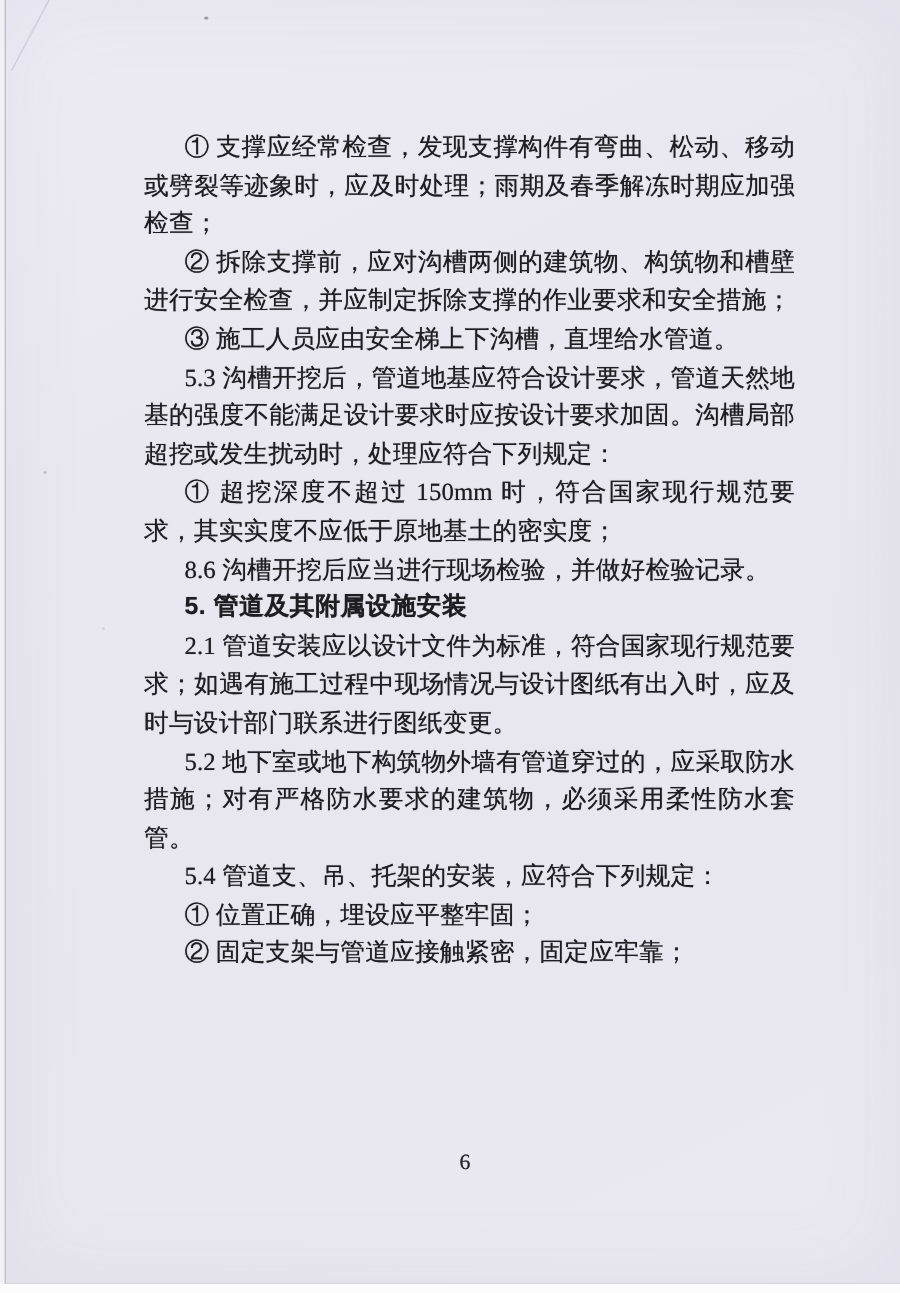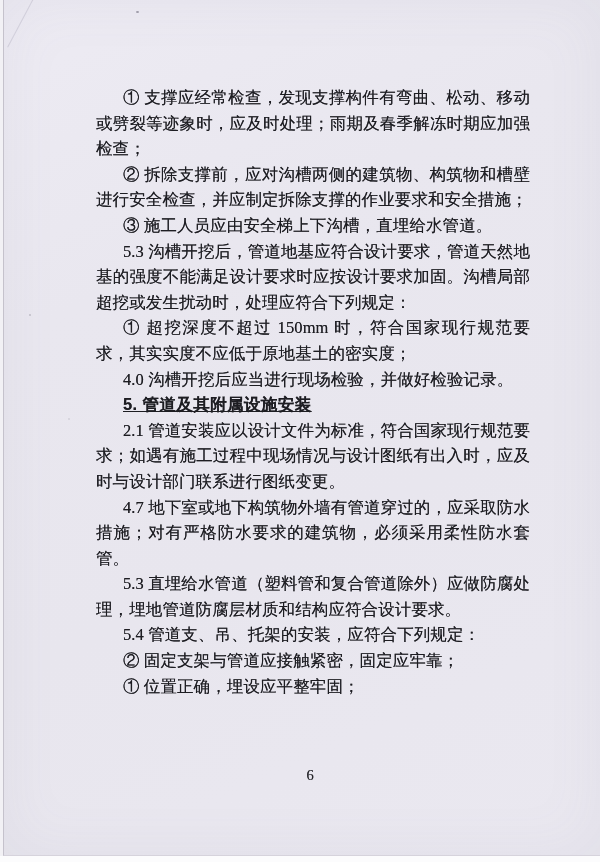--- a/index.html
+++ b/index.html
@@ -57,21 +57,20 @@
     text-align: justify;
     text-shadow: 0 0 0.5px rgba(35, 35, 42, 0.75);
   }
   .content p {
     text-indent: 27px;
   }
   .content p.heading {
     font-family: "Liberation Sans", "DejaVu Sans", sans-serif;
     font-weight: 700;
     letter-spacing: 0.4px;
-    text-decoration: underline;
   }
   .page-number {
     position: absolute;
     left: 0; top: 767px;
     width: 100%;
     padding-left: 16px;
     text-align: center;
     font-size: 14.5px;
     color: #26262b;
     text-shadow: 0 0 0.5px rgba(35, 35, 42, 0.7);
@@ -88,25 +87,24 @@
     <div class="speck s1"></div>
     <div class="speck s2"></div>
     <div class="speck s3"></div>
 
     <div class="content">
       <p>① 支撑应经常检查，发现支撑构件有弯曲、松动、移动或劈裂等迹象时，应及时处理；雨期及春季解冻时期应加强检查；</p>
       <p>② 拆除支撑前，应对沟槽两侧的建筑物、构筑物和槽壁进行安全检查，并应制定拆除支撑的作业要求和安全措施；</p>
       <p>③ 施工人员应由安全梯上下沟槽，直埋给水管道。</p>
       <p>5.3 沟槽开挖后，管道地基应符合设计要求，管道天然地基的强度不能满足设计要求时应按设计要求加固。沟槽局部超挖或发生扰动时，处理应符合下列规定：</p>
       <p>① 超挖深度不超过 150mm 时，符合国家现行规范要求，其实实度不应低于原地基土的密实度；</p>
-      <p>4.0 沟槽开挖后应当进行现场检验，并做好检验记录。</p>
+      <p>8.6 沟槽开挖后应当进行现场检验，并做好检验记录。</p>
       <p class="heading">5. 管道及其附属设施安装</p>
       <p>2.1 管道安装应以设计文件为标准，符合国家现行规范要求；如遇有施工过程中现场情况与设计图纸有出入时，应及时与设计部门联系进行图纸变更。</p>
-      <p>4.7 地下室或地下构筑物外墙有管道穿过的，应采取防水措施；对有严格防水要求的建筑物，必须采用柔性防水套管。</p>
-      <p>5.3 直埋给水管道（塑料管和复合管道除外）应做防腐处理，埋地管道防腐层材质和结构应符合设计要求。</p>
+      <p>5.2 地下室或地下构筑物外墙有管道穿过的，应采取防水措施；对有严格防水要求的建筑物，必须采用柔性防水套管。</p>
       <p>5.4 管道支、吊、托架的安装，应符合下列规定：</p>
+      <p>① 位置正确，埋设应平整牢固；</p>
       <p>② 固定支架与管道应接触紧密，固定应牢靠；</p>
-      <p>① 位置正确，埋设应平整牢固；</p>
     </div>
 
     <div class="page-number">6</div>
   </div>
 </div>
 
 </body></html>

